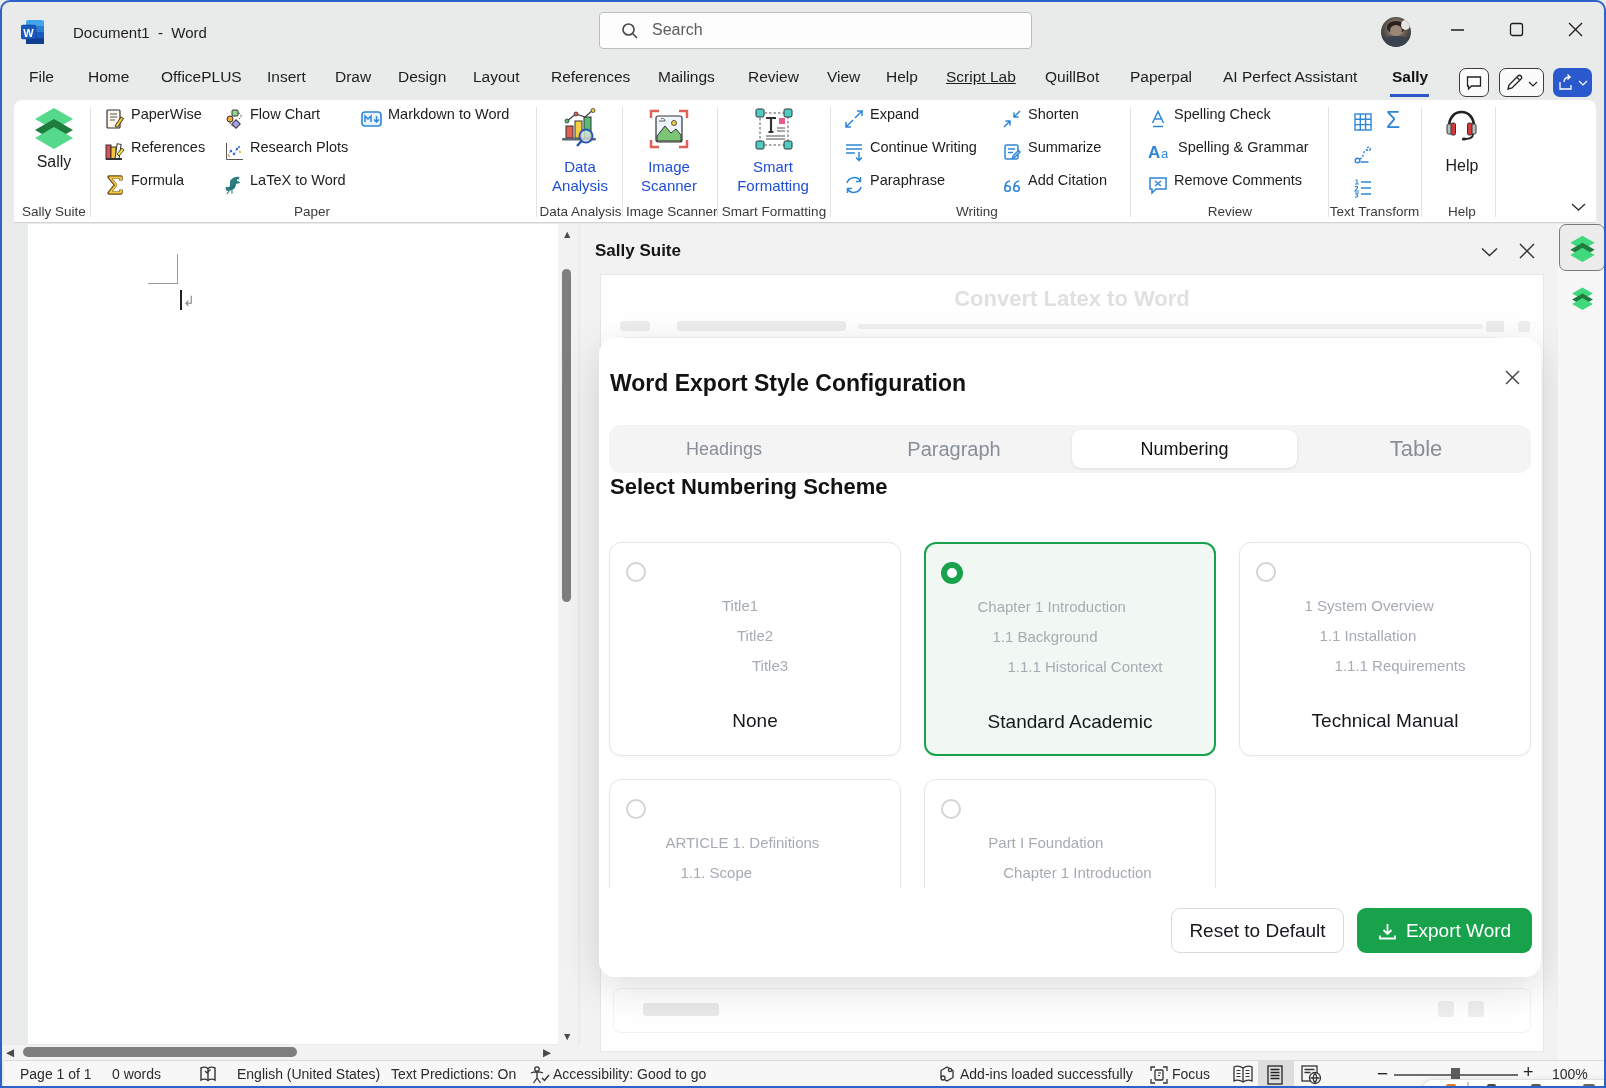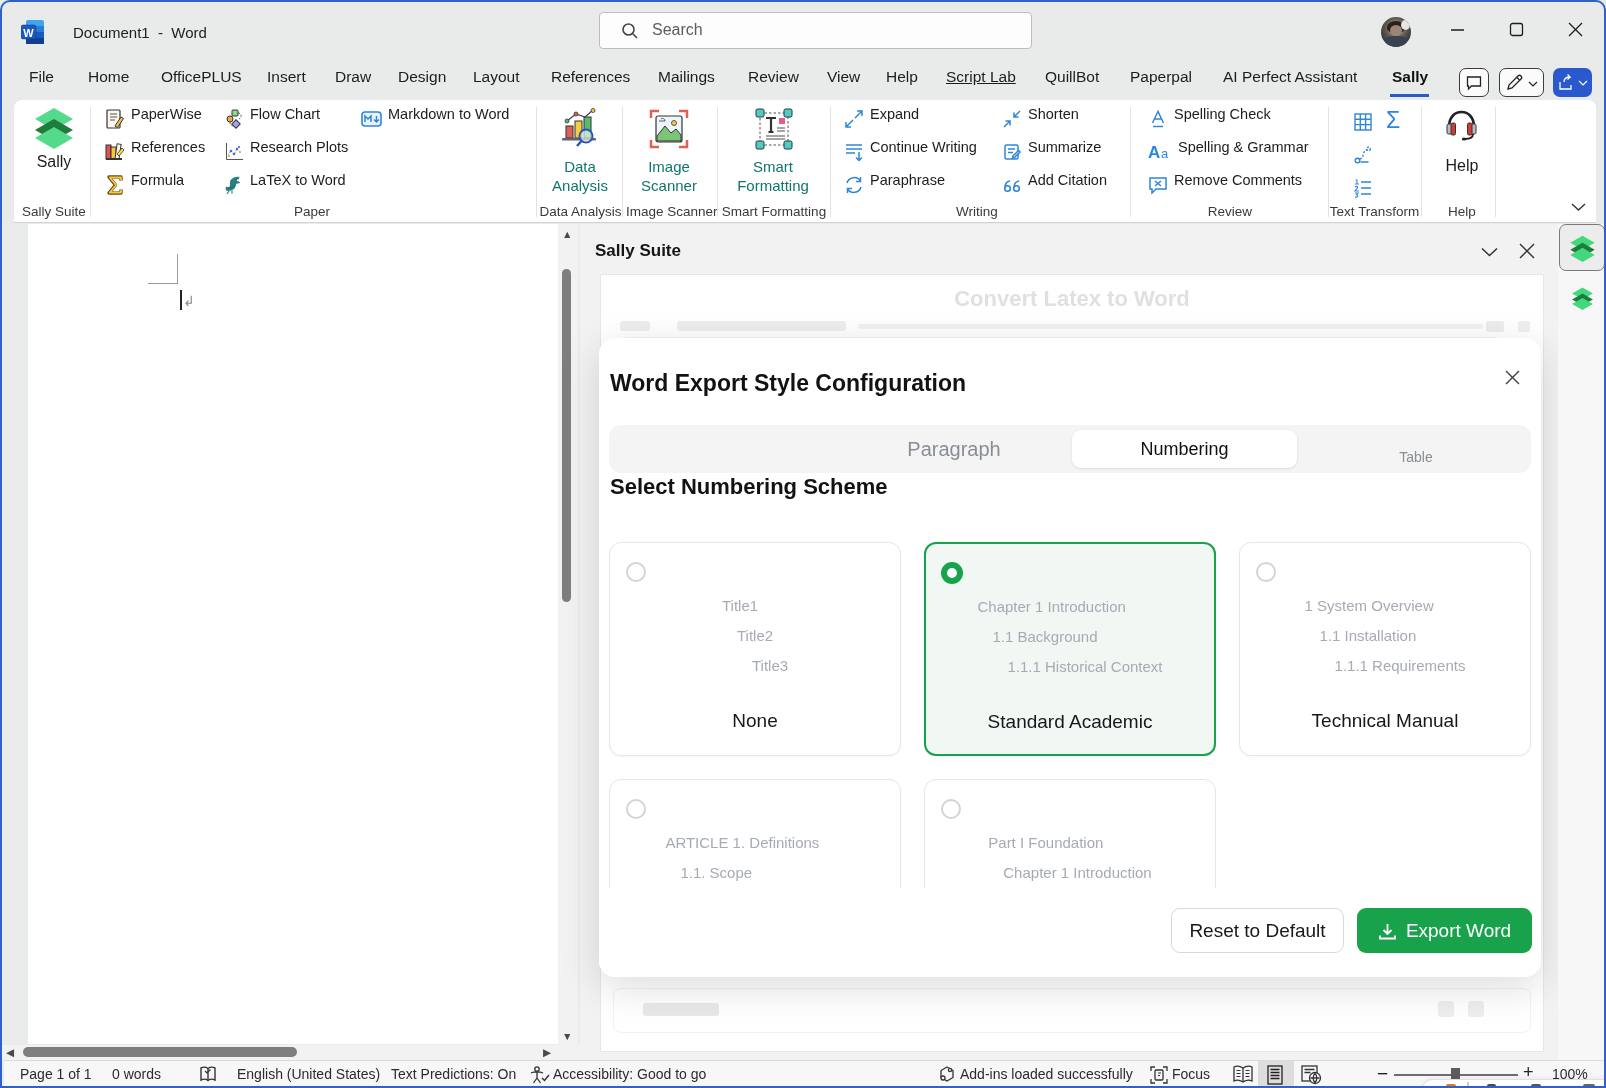--- a/index.html
+++ b/index.html
@@ -19,21 +19,21 @@
   
   #menubar { position:absolute; left:0; top:58px; width:100%; height:40px; }
   .mitem { position:absolute; top:8px; font-size:15.5px; color:#1d1d1d; white-space:nowrap; }
 
   
   #ribbon { position:absolute; left:12px; top:98px; width:1582px; height:123px; background:#ffffff; border-radius:8px 8px 0 0; border-bottom:1px solid #d2d4d2; }
   .gsep { position:absolute; top:7px; height:110px; width:1px; background:#e1e3e1; }
   .glabel { position:absolute; top:104px; font-size:13.5px; color:#3a3a3a; white-space:nowrap; text-align:center; }
   .sbtn { position:absolute; height:22px; font-size:14.5px; color:#1d1d1d; white-space:nowrap; }
   .sbtn svg, .sbtn .emo { vertical-align:-4px; margin-right:6px; }
-  .bigbtn { position:absolute; text-align:center; font-size:15px; color:#0f766e; line-height:19px; }
+  .bigbtn { position:absolute; text-align:center; font-size:15px; color:#1d4ed8; line-height:19px; }
 
   
   #docarea { position:absolute; left:0px; top:222px; width:578px; height:836px; background:#e9ecea; }
   #page { position:absolute; left:26px; top:222px; width:530px; height:820px; background:#ffffff; }
   #vscroll { position:absolute; left:556px; top:222px; width:20px; height:821px; background:#f2f2f2; }
   #hscroll { position:absolute; left:0px; top:1043px; width:578px; height:15px; background:#f2f2f2; }
 
   
   #panel { position:absolute; left:578px; top:222px; width:978px; height:836px; background:#f2f2f2; }
   #panelcontent { position:absolute; left:20px; top:50px; width:944px; height:778px; background:#ffffff; border:1px solid #e7e7e7; }
@@ -410,23 +410,24 @@
   </div>
 
   <div id="modal">
     <div class="abs" style="left:11px; top:32px; font-size:23px; font-weight:bold; color:#101214;">Word Export Style Configuration</div>
     <svg class="abs" style="left:905px; top:31px;" width="17" height="17" viewBox="0 0 17 17" stroke="#444" stroke-width="1.4">
         <line x1="2" y1="2" x2="15" y2="15"></line>
         <line x1="15" y1="2" x2="2" y2="15"></line>
       </svg>
 
     <div class="abs" style="left:10px; top:87px; width:922px; height:48px; background:#f4f4f5; border-radius:12px;">
+      <div class="abs" style="left:0px; top:0; width:230px; height:48px; line-height:48px; text-align:center; font-size:18px; color:#888e96;">Headings</div>
       <div class="abs" style="left:230px; top:0; width:230px; height:48px; line-height:48px; text-align:center; font-size:20px; color:#888e96;">Paragraph</div>
       <div class="abs" style="left:463px; top:5px; width:225px; height:38px; background:#ffffff; border-radius:9px; box-shadow:0 1px 3px rgba(0,0,0,.1); line-height:38px; text-align:center; font-size:18px; color:#0f1114;">Numbering</div>
-      <div class="abs" style="left:692px; top:8px; width:230px; height:48px; line-height:48px; text-align:center; font-size:14px; color:#888e96;">Table</div>
+      <div class="abs" style="left:692px; top:0; width:230px; height:48px; line-height:48px; text-align:center; font-size:22px; color:#888e96;">Table</div>
     </div>
     <div class="abs" style="left:11px; top:136px; font-size:22px; font-weight:bold; color:#101214;">Select Numbering Scheme</div>
 
     <div class="abs" style="left:0px; top:196px; width:942px; height:370px; overflow:hidden;">
 
       <div class="abs card" style="left:10px; top:8px;">
         <div class="radio"></div>
         <div class="pv"><div class="pvb"><div>Title1</div><div style="margin-left:15px;">Title2</div><div style="margin-left:30px;">Title3</div></div></div>
         <div class="clabel">None</div>
       </div>

